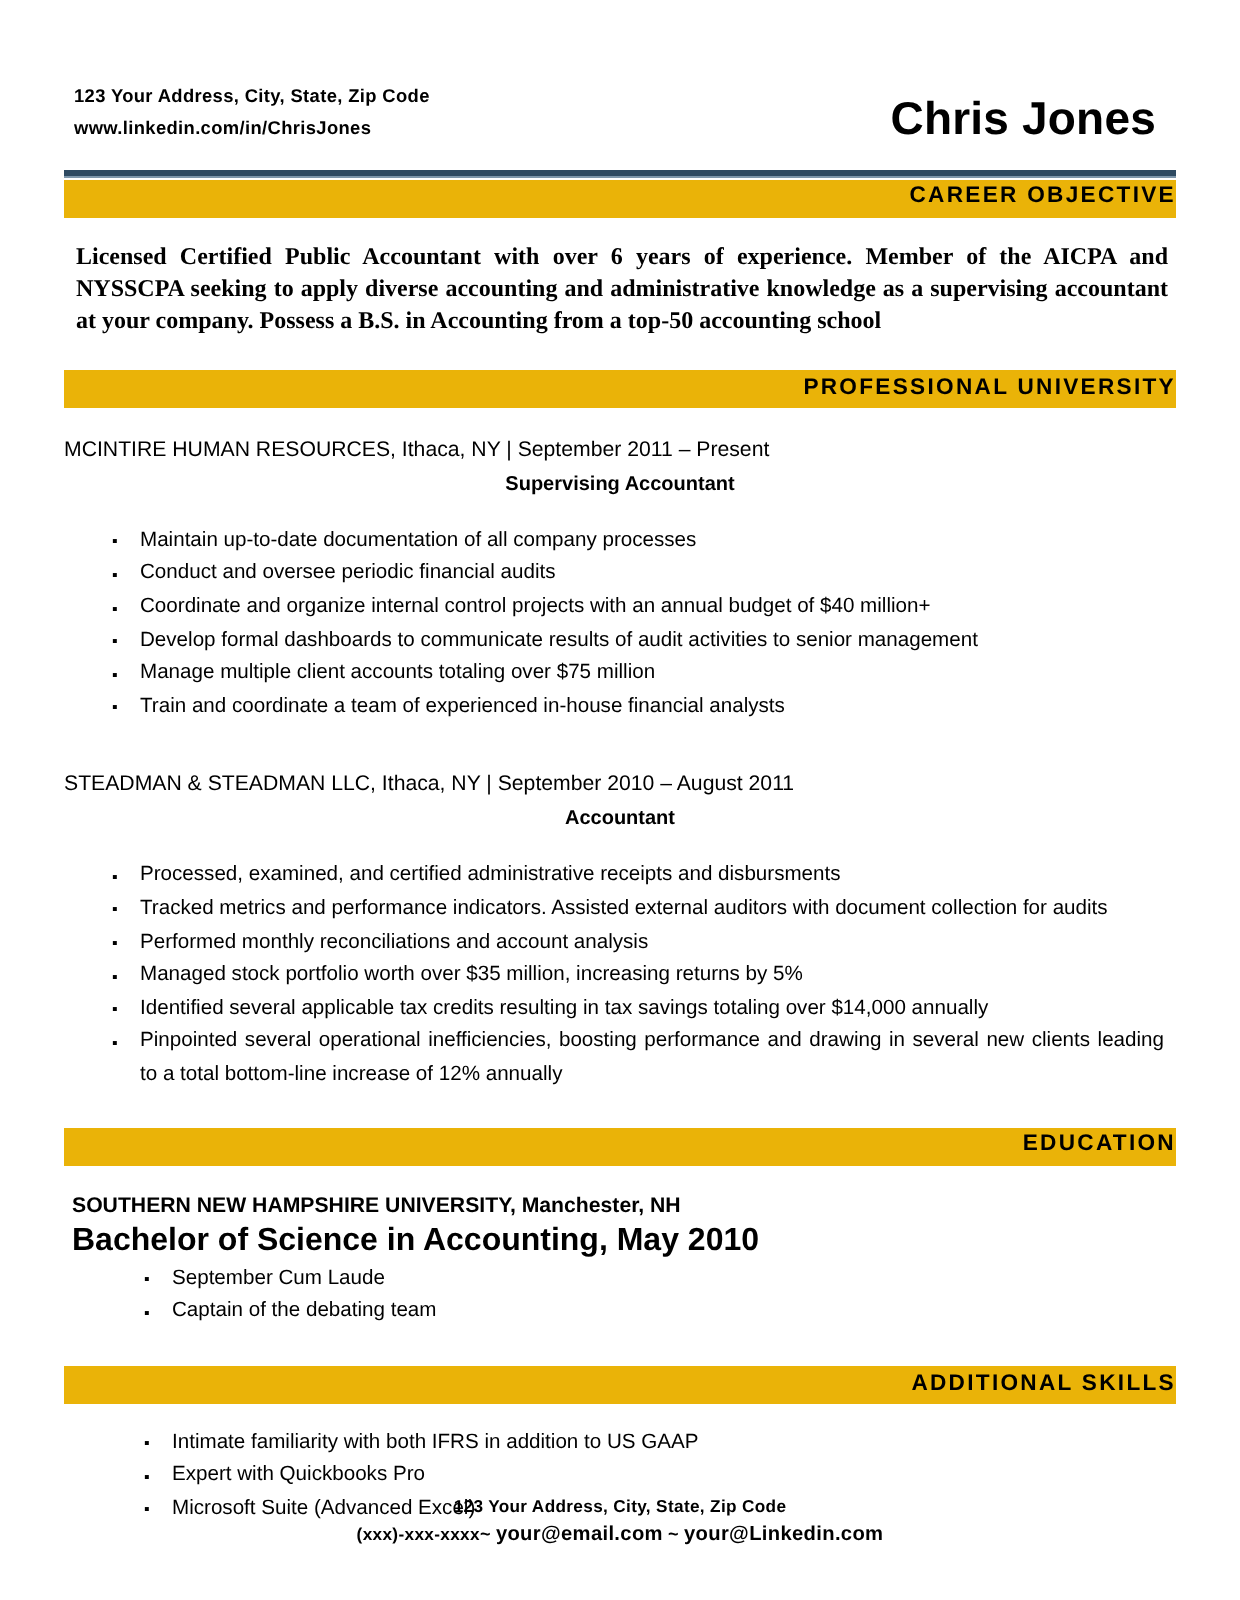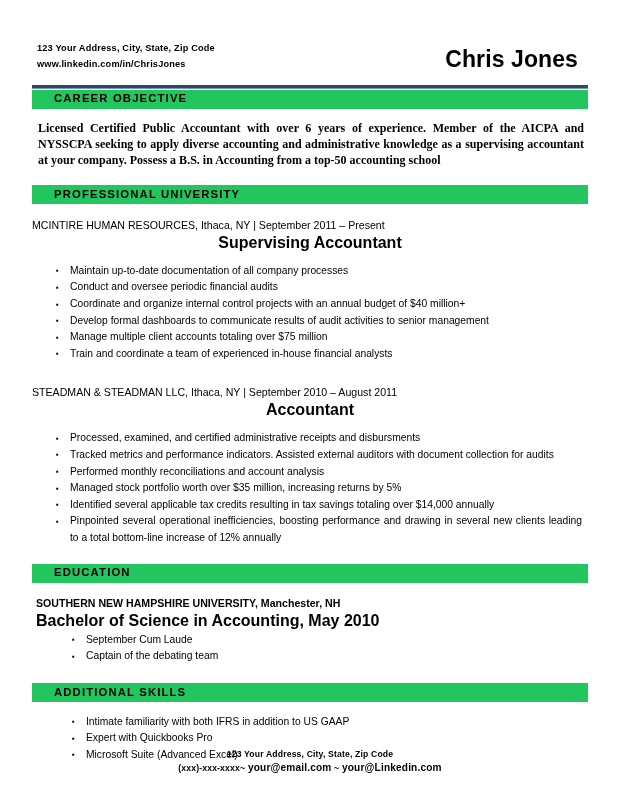--- a/index.html
+++ b/index.html
@@ -51,26 +51,27 @@
   }
   .header-rule {
     margin-top: 12px;
     height: 3px;
     background: #2e4a62;
     border-bottom: 1px solid #7d96ab;
   }
 
   
   .section-bar {
-    background: #22c55e;
+    background: #eab308;
     height: 19px;
     display: flex;
     align-items: center;
     padding-left: 22px;
     box-sizing: border-box;
+    justify-content: flex-end;
   }
   .section-bar.first { margin-top: 1px; }
   .section-title {
     font-size: 11.3px;
     font-weight: bold;
     letter-spacing: 1.15px;
     line-height: 1;
   }
 
   
@@ -85,21 +86,21 @@
 
   
   .job { margin-top: 14px; }
   .job.second { margin-top: 23px; }
   .job-company {
     font-size: 10.6px;
     line-height: 15px;
   }
   .job-title {
     text-align: center;
-    font-size: 16px;
+    font-size: 10px;
     font-weight: bold;
     line-height: 15px;
     margin-top: 2px;
   }
 
   
   ul.bullets {
     margin: 0;
     padding: 0;
     list-style: none;

